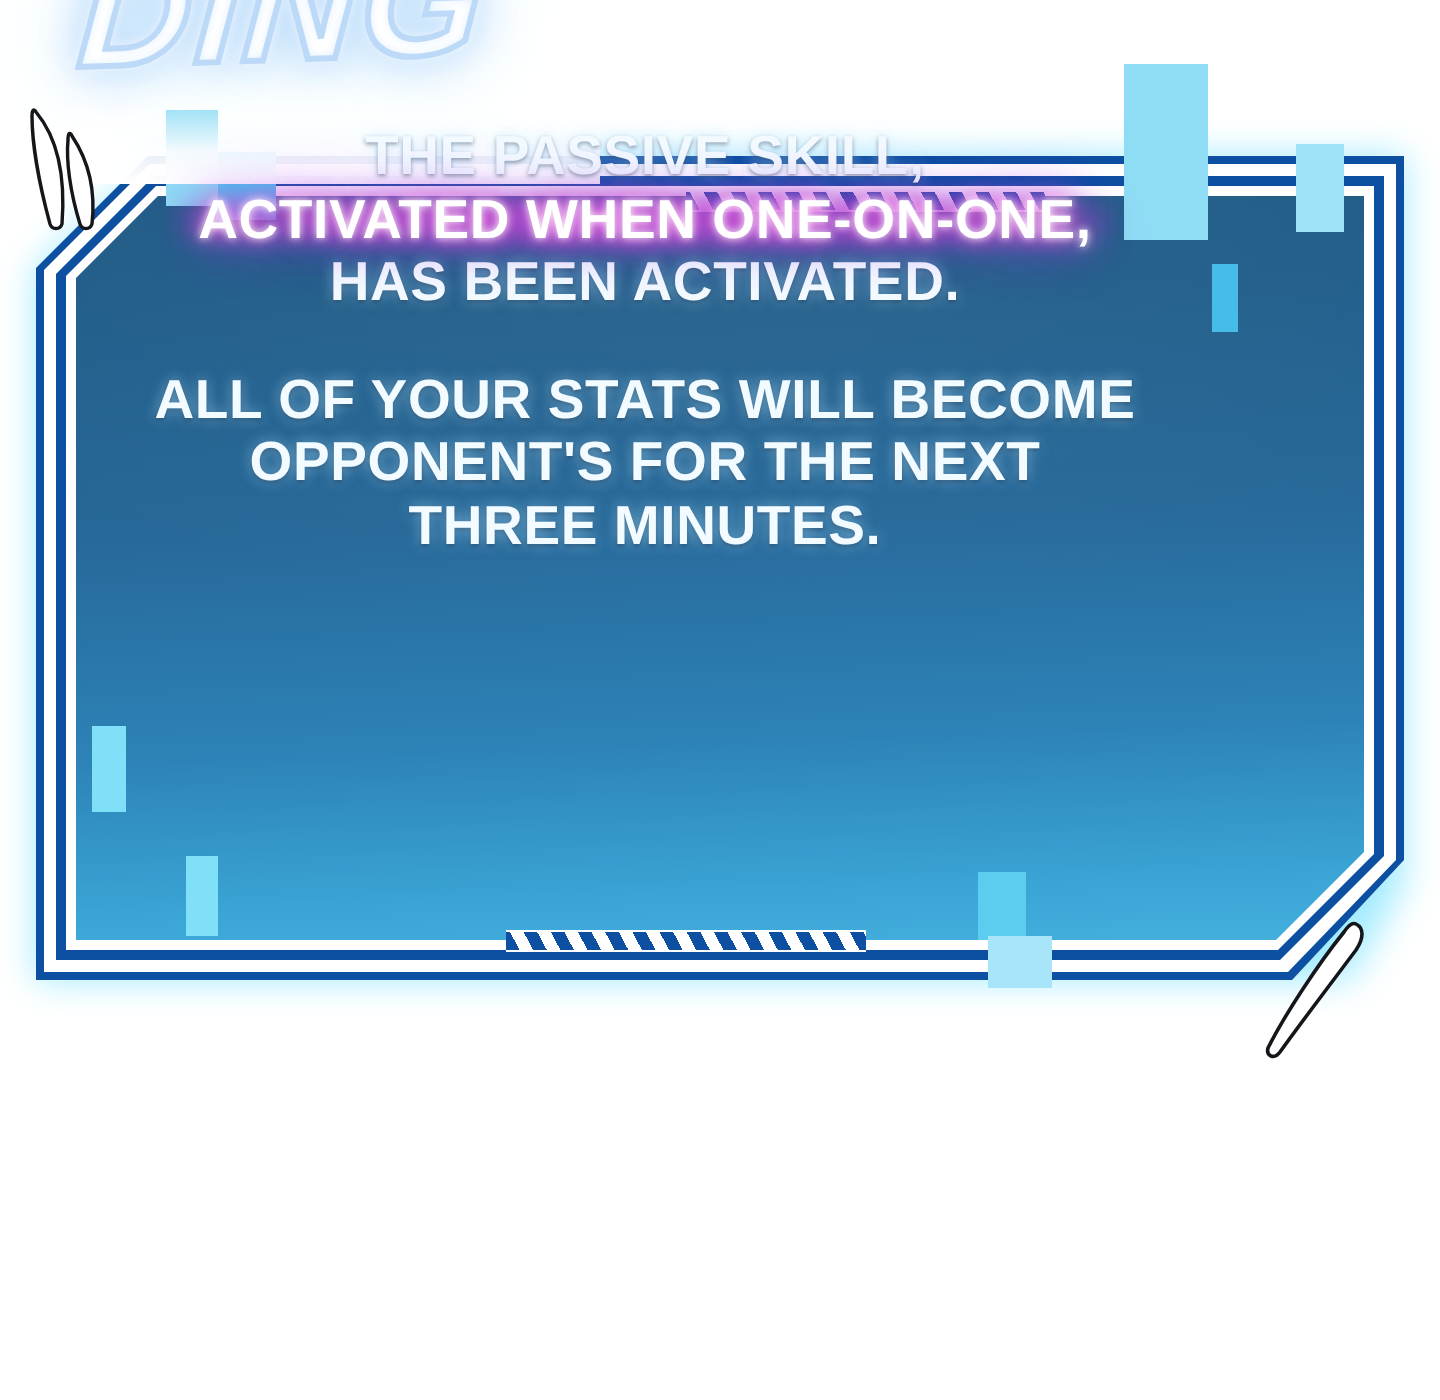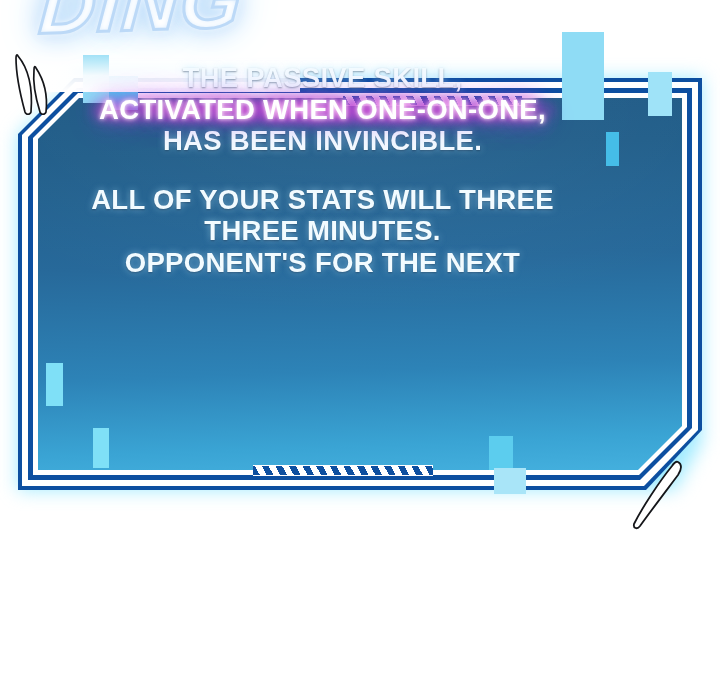--- a/index.html
+++ b/index.html
@@ -179,25 +179,25 @@
       <div class="chip" style="left: 606px; top: 132px; width: 13px; height: 34px; background: rgb(69, 189, 232);"></div>
       <div class="chip" style="left: 46px; top: 363px; width: 17px; height: 43px; background: rgb(127, 224, 247);"></div>
       <div class="chip" style="left: 93px; top: 428px; width: 16px; height: 40px; background: rgb(127, 224, 247);"></div>
       <div class="chip" style="left: 489px; top: 436px; width: 24px; height: 34px; background: rgb(92, 205, 238);"></div>
       <div class="chip" style="left: 494px; top: 468px; width: 32px; height: 26px; background: rgb(169, 229, 248);"></div>
     </div>
 
   <div id="text-area">
     <span class="line">THE PASSIVE SKILL,</span>
     <span class="line"><span class="hl">ACTIVATED WHEN ONE-ON-ONE,</span></span>
-    <span class="line">HAS BEEN INVINCIBLE.</span>
+    <span class="line">HAS BEEN ACTIVATED.</span>
     <span class="gap"></span>
-    <span class="line">ALL OF YOUR STATS WILL THREE</span>
+    <span class="line">ALL OF YOUR STATS WILL BECOME</span>
+    <span class="line">OPPONENT'S FOR THE NEXT</span>
     <span class="line">THREE MINUTES.</span>
-    <span class="line">OPPONENT'S FOR THE NEXT</span>
   </div>
 
   <svg class="doodle" id="doodle-topleft" width="58" height="66" viewBox="0 0 58 66">
     <path d="M10 4 C20 16 25 34 23 60 C22 63 18 63 17 60 C11 38 8 18 8 6 C8 3 9 2 10 4 Z" fill="#ffffff" stroke="#15161a" stroke-width="1.7"></path>
     <path d="M28 16 C36 28 40 42 38 60 C37 63 33 63 32 60 C27 44 25 28 26 18 C26 14 27 14 28 16 Z" fill="#ffffff" stroke="#15161a" stroke-width="1.7"></path>
   </svg>
 
   <svg class="doodle" id="doodle-bottomright" width="62" height="78" viewBox="0 0 62 78">
     <path d="M50 6 C54 8 54 13 50 19 C38 35 22 56 12 70 C9 74 5 72 6 68 C14 52 31 26 44 10 C46 7 48 5 50 6 Z" fill="#ffffff" stroke="#15161a" stroke-width="1.8"></path>
   </svg>

